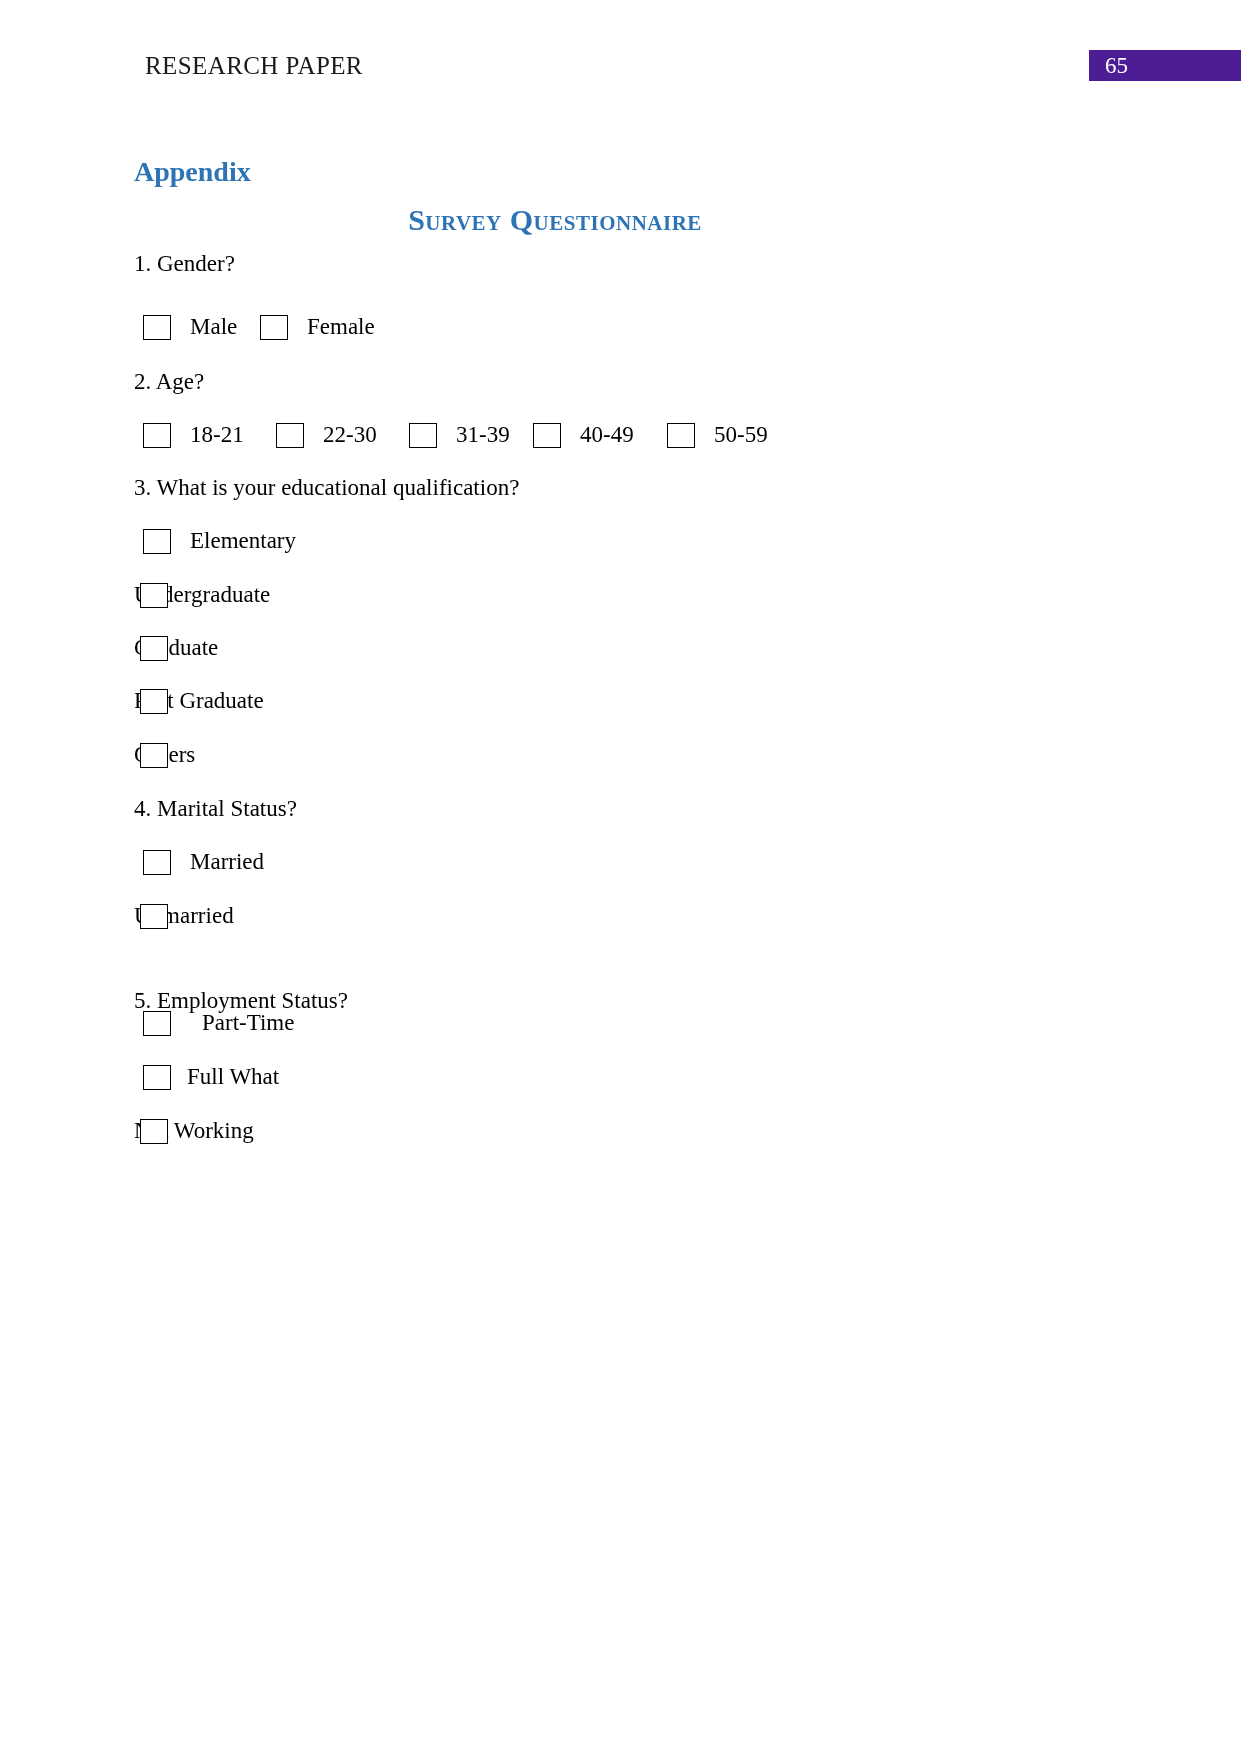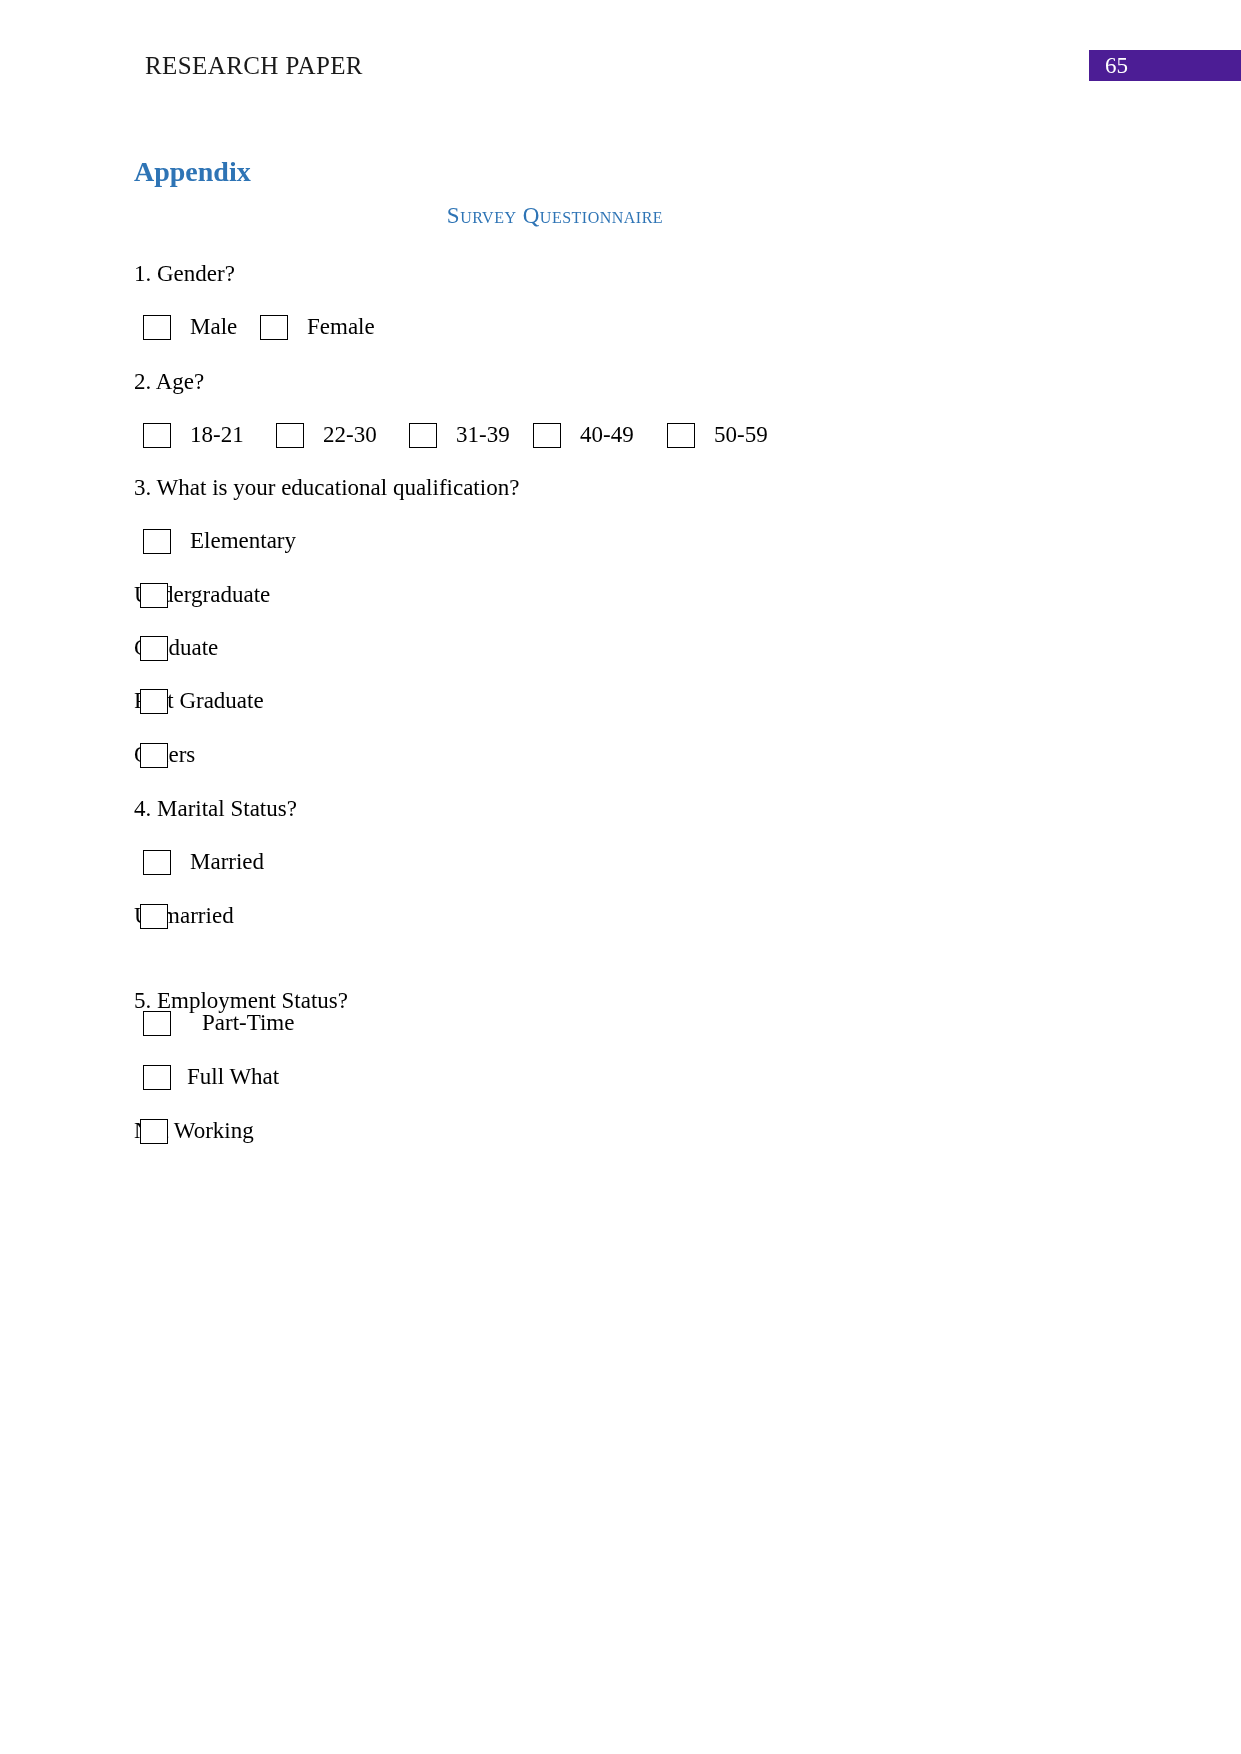--- a/index.html
+++ b/index.html
@@ -66,22 +66,22 @@
     color: #2e74b5;
     white-space: nowrap;
   }
 
   .survey-title {
     position: absolute;
     left: 0;
     top: 203px;
     width: 1110px;
     text-align: center;
-    font-size: 23px;
-    font-weight: normal;
+    font-size: 30px;
+    font-weight: bold;
     color: #2e74b5;
     font-variant: small-caps;
     letter-spacing: 0.5px;
   }
 
   .question {
     position: absolute;
     left: 134px;
     font-size: 23px;
     color: #000000;
@@ -119,21 +119,21 @@
     <span class="page-number-text">65</span>
   </div>
 </div>
 
 <div class="doc-body">
 
   <div class="appendix-heading">Appendix</div>
 
   <div class="survey-title">Survey Questionnaire</div>
 
-  <div class="question" style="top:261px;">1. Gender?</div>
+  <div class="question" style="top:251px;">1. Gender?</div>
 
   <div class="option-row" style="left:134px; top:312px;">
     <span class="checkbox" style="left:9px; top:3px;"></span>
     <span class="option-label" style="left:56px;">Male</span>
   </div>
   <div class="option-row" style="left:134px; top:312px;">
     <span class="checkbox" style="left:126px; top:3px;"></span>
     <span class="option-label" style="left:173px;">Female</span>
   </div>
 

